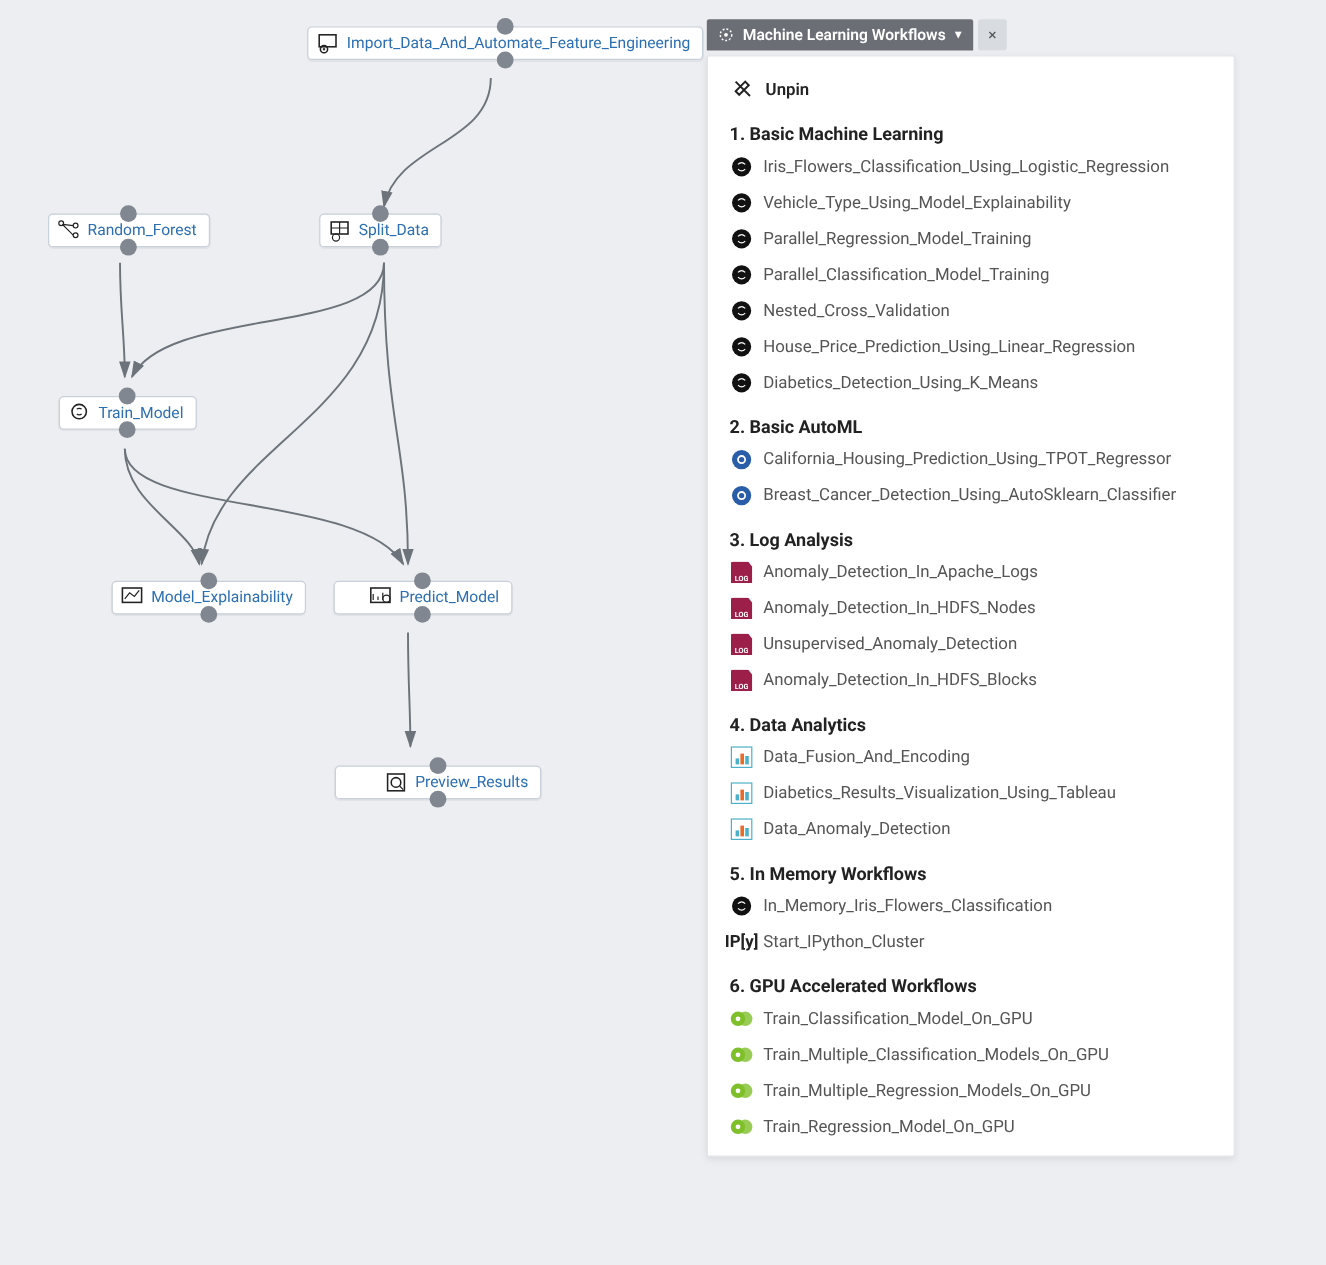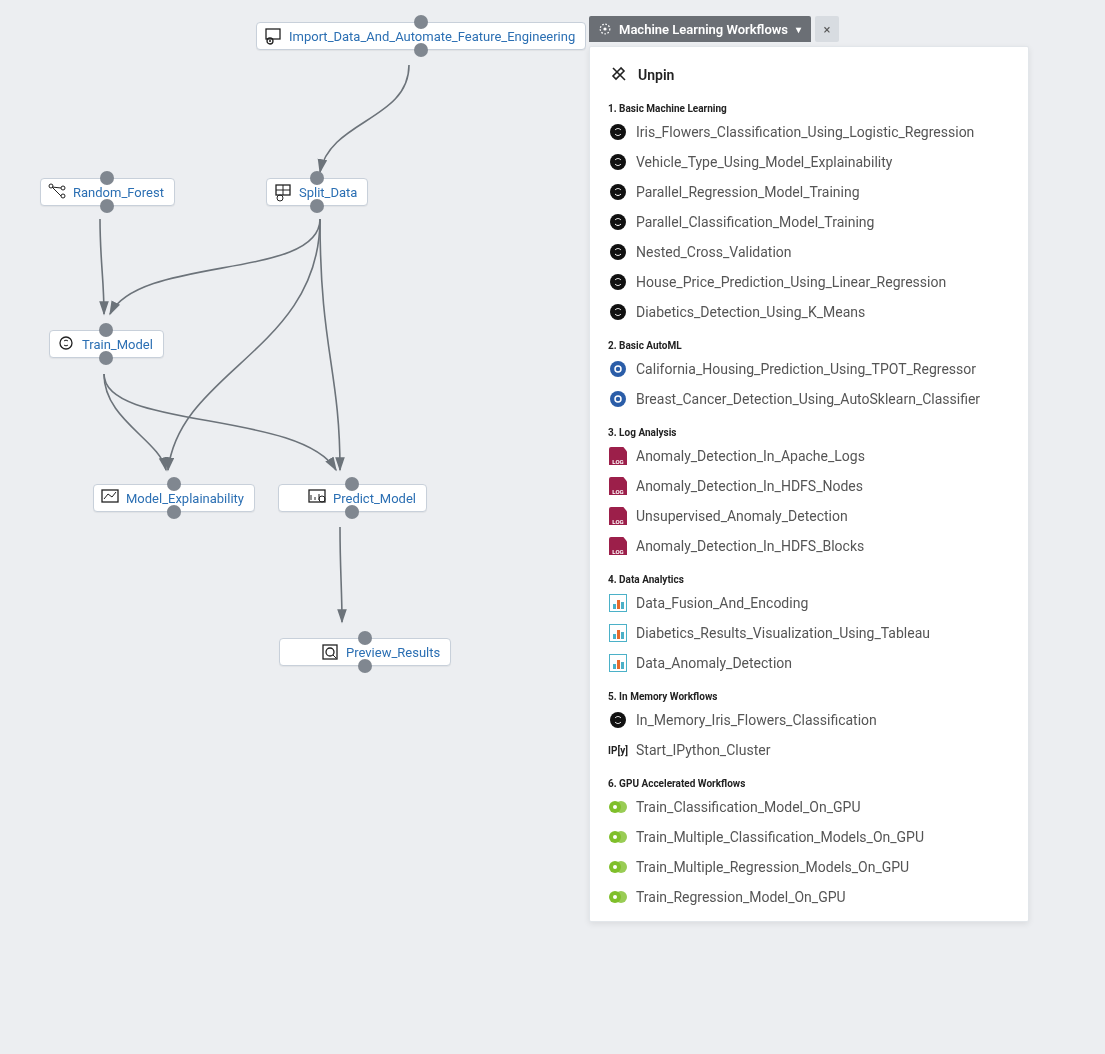--- a/index.html
+++ b/index.html
@@ -46,32 +46,32 @@
   .panel-body {
     margin-top:4px;
     background:#fff; width:440px;
     border:1px solid #e2e6ea;
     border-radius:2px;
     padding:18px 18px 14px 18px;
     box-shadow:0 2px 6px rgba(0,0,0,.08);
   }
   .unpin { display:flex; align-items:center; font-size:14px; font-weight:600; margin-bottom:18px; cursor:pointer;}
   .unpin svg, .unpin .pin-icon { width:20px; height:20px; margin-right:10px;}
-  .section-title { font-size:10px; font-weight:700; margin:18px 0 8px 0;}
+  .section-title { font-size:15px; font-weight:700; margin:18px 0 8px 0;}
   .section-title:first-of-type { margin-top:0;}
   .wf-list { display:flex; flex-direction:column; gap:10px;}
   .wf-item { display:flex; align-items:center; font-size:14px; color:#555; cursor:pointer;}
   .wf-item .wf-icon { width:20px; height:20px; margin-right:8px; display:inline-flex; align-items:center; justify-content:center; flex-shrink:0;}
   
   .wf-icon.brain svg circle { fill:#111;}
   .wf-icon.automl svg circle { fill:#2a5da8;}
   .wf-icon.log .logbox { background:#9c1f4a; color:#fff; font-size:6px; font-weight:700; width:18px; height:18px; border-radius:2px 2px 0 0; display:flex; align-items:flex-end; justify-content:center; clip-path: polygon(0 0, 80% 0, 100% 25%, 100% 100%, 0 100%);}
   .wf-icon.analytics .chartbox{ width:18px; height:18px; border:1px solid #4bb1c8; display:flex; align-items:flex-end; justify-content:space-around; padding:2px;}
   .wf-icon.analytics .bar{ width:3px; background:#4bb1c8;}
-  .wf-icon.ipy { font-size:10px; font-weight:700; color:#222;}
+  .wf-icon.ipy { font-size:14px; font-weight:700; color:#222;}
   .wf-icon.gpu svg { width:20px; height:16px;}
 </style>
 </head>
 <body>
 
 <div class="stage">
 
   <svg class="svg-edges">
     <defs>
       <marker id="arrow" markerWidth="10" markerHeight="10" refX="8" refY="3" orient="auto">

